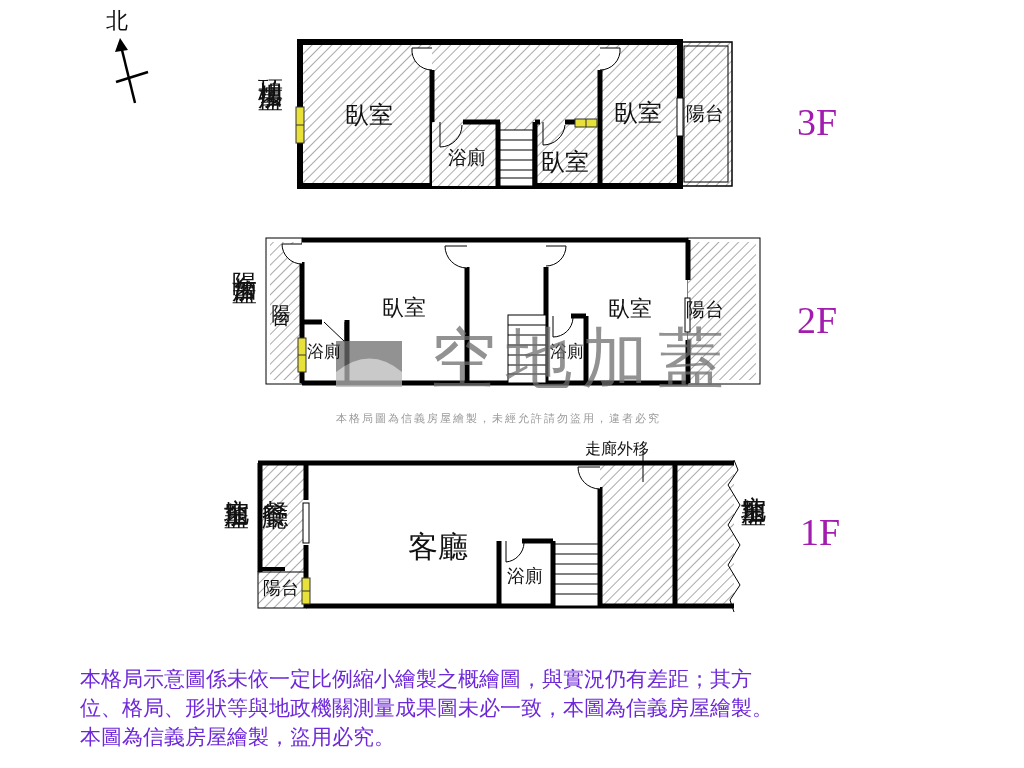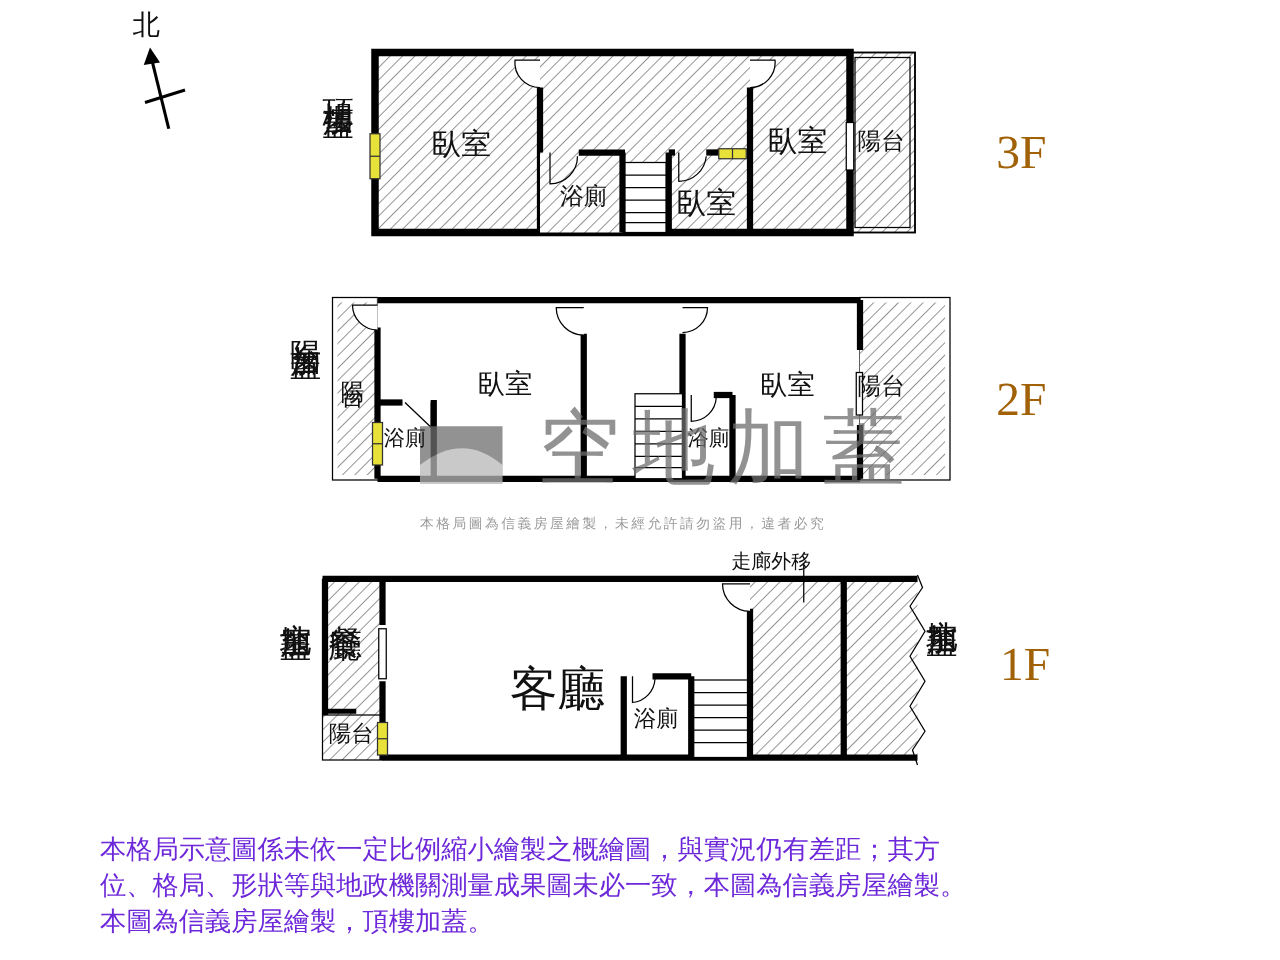--- a/index.html
+++ b/index.html
@@ -1,19 +1,19 @@
 <!DOCTYPE html>
 <html><head>
 <meta charset="utf-8">
 <style>
   html,body{margin:0;padding:0;background:#fff;}
   body{width:1024px;height:768px;position:relative;overflow:hidden;font-family:"DejaVu Serif","Liberation Serif",serif;color:#111;}
   .lbl{position:absolute;font-family:"DejaVu Serif","Liberation Serif",serif;color:#111;white-space:nowrap;line-height:1;}
   .vert{writing-mode:vertical-rl;text-orientation:upright;letter-spacing:2px;}
-  .floor-tag{position:absolute;font-family:"Liberation Serif","DejaVu Serif",serif;font-size:38px;color:#a16207;}
+  .floor-tag{position:absolute;font-family:"Liberation Serif","DejaVu Serif",serif;font-size:38px;color:#a21caf;}
   .note{position:absolute;left:80px;top:665px;font-family:"DejaVu Serif","Liberation Serif",serif;font-size:21px;line-height:29px;color:#6d28d9;}
   .wm-sub{position:absolute;left:336px;top:411px;font-family:"DejaVu Sans","Liberation Sans",sans-serif;font-size:11px;color:#9a9a9a;letter-spacing:2px;}
   .wm-main{position:absolute;left:430px;top:326px;font-family:"DejaVu Sans","Liberation Sans",sans-serif;font-size:66px;color:rgba(110,110,110,0.75);letter-spacing:10px;line-height:1;}
   svg{position:absolute;left:0;top:0;}
 </style>
 </head>
 <body>
 
 <svg width="1024" height="768" viewBox="0 0 1024 768">
   <defs>
@@ -172,23 +172,23 @@
 <div class="lbl" style="left:608px;top:298px;font-size:22px;">臥室</div>
 <div class="lbl" style="left:686px;top:300px;font-size:19px;">陽台</div>
 <div class="floor-tag" style="left:797px;top:298px;">2F</div>
 
 <div class="wm-main">空地加蓋</div>
 <div class="wm-sub">本格局圖為信義房屋繪製，未經允許請勿盜用，違者必究</div>
 
 <div class="lbl vert" style="left:224px;top:478px;font-size:25px;">空地加蓋</div>
 <div class="lbl vert" style="left:262px;top:478px;font-size:27px;">餐廳</div>
 <div class="lbl" style="left:263px;top:579px;font-size:18px;">陽台</div>
-<div class="lbl" style="left:408px;top:532px;font-size:38px;">客廳</div>
+<div class="lbl" style="left:408px;top:532px;font-size:30px;">客廳</div>
 <div class="lbl" style="left:507px;top:567px;font-size:18px;">浴廁</div>
 <div class="lbl" style="left:585px;top:441px;font-size:16px;">走廊外移</div>
 <div class="lbl vert" style="left:741px;top:475px;font-size:25px;">空地加蓋</div>
 <div class="floor-tag" style="left:800px;top:510px;">1F</div>
 
 <div class="note">
   <div>本格局示意圖係未依一定比例縮小繪製之概繪圖，與實況仍有差距；其方</div>
   <div>位、格局、形狀等與地政機關測量成果圖未必一致，本圖為信義房屋繪製。</div>
-  <div>本圖為信義房屋繪製，頂樓加蓋。</div>
+  <div>本圖為信義房屋繪製，盜用必究。</div>
 </div>
 
 </body></html>

